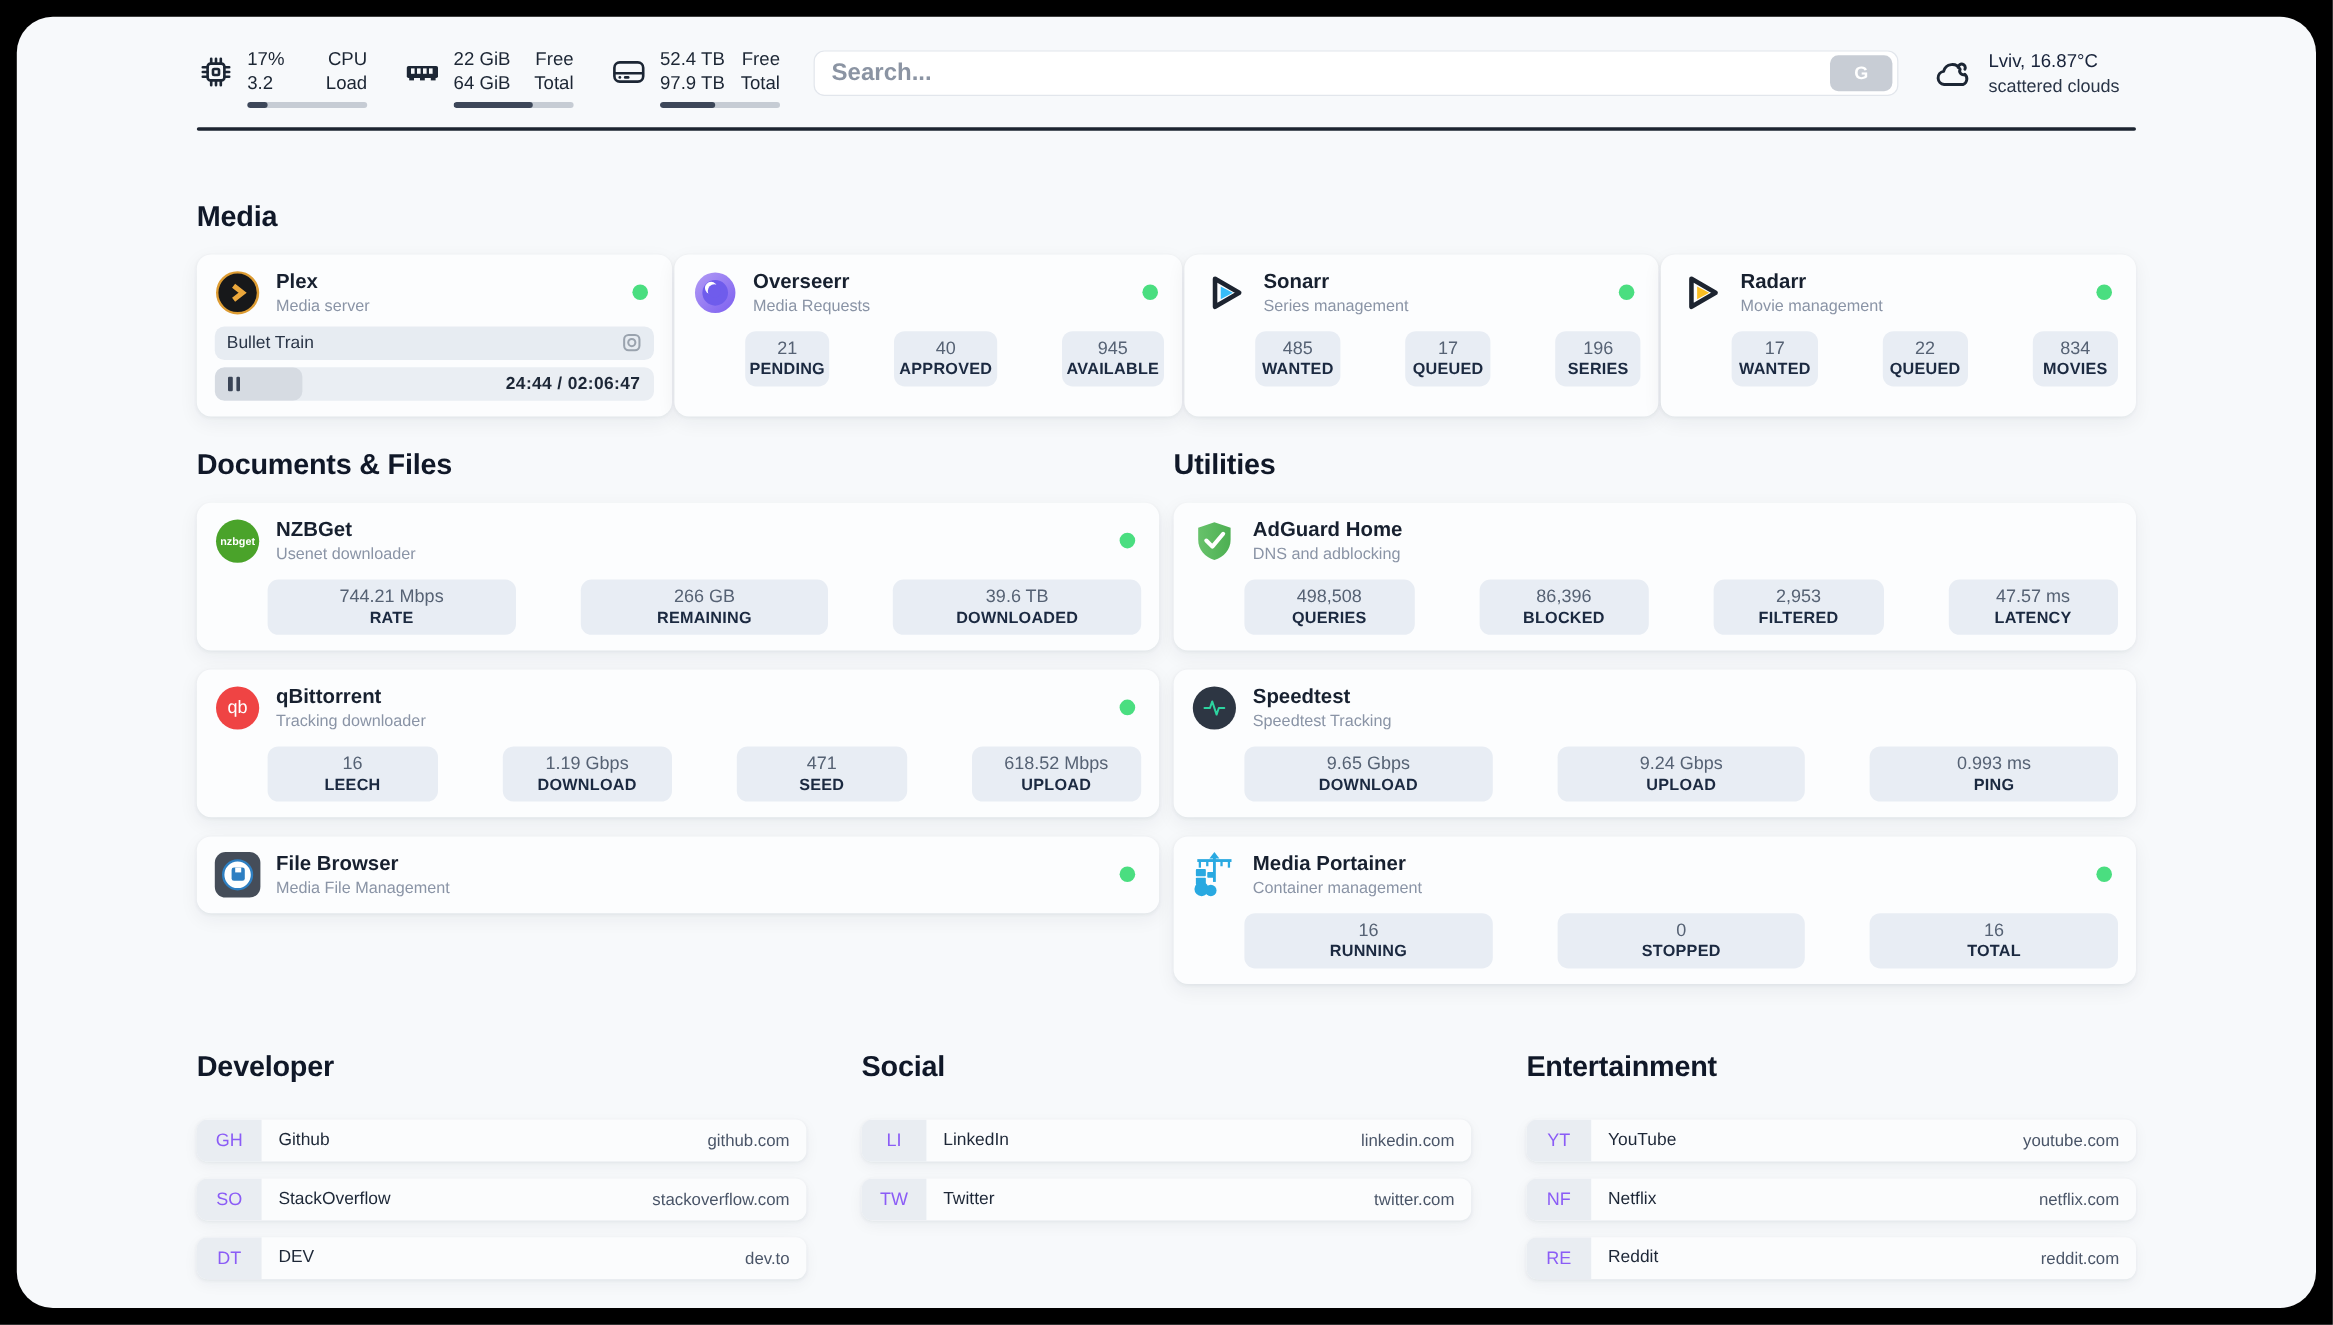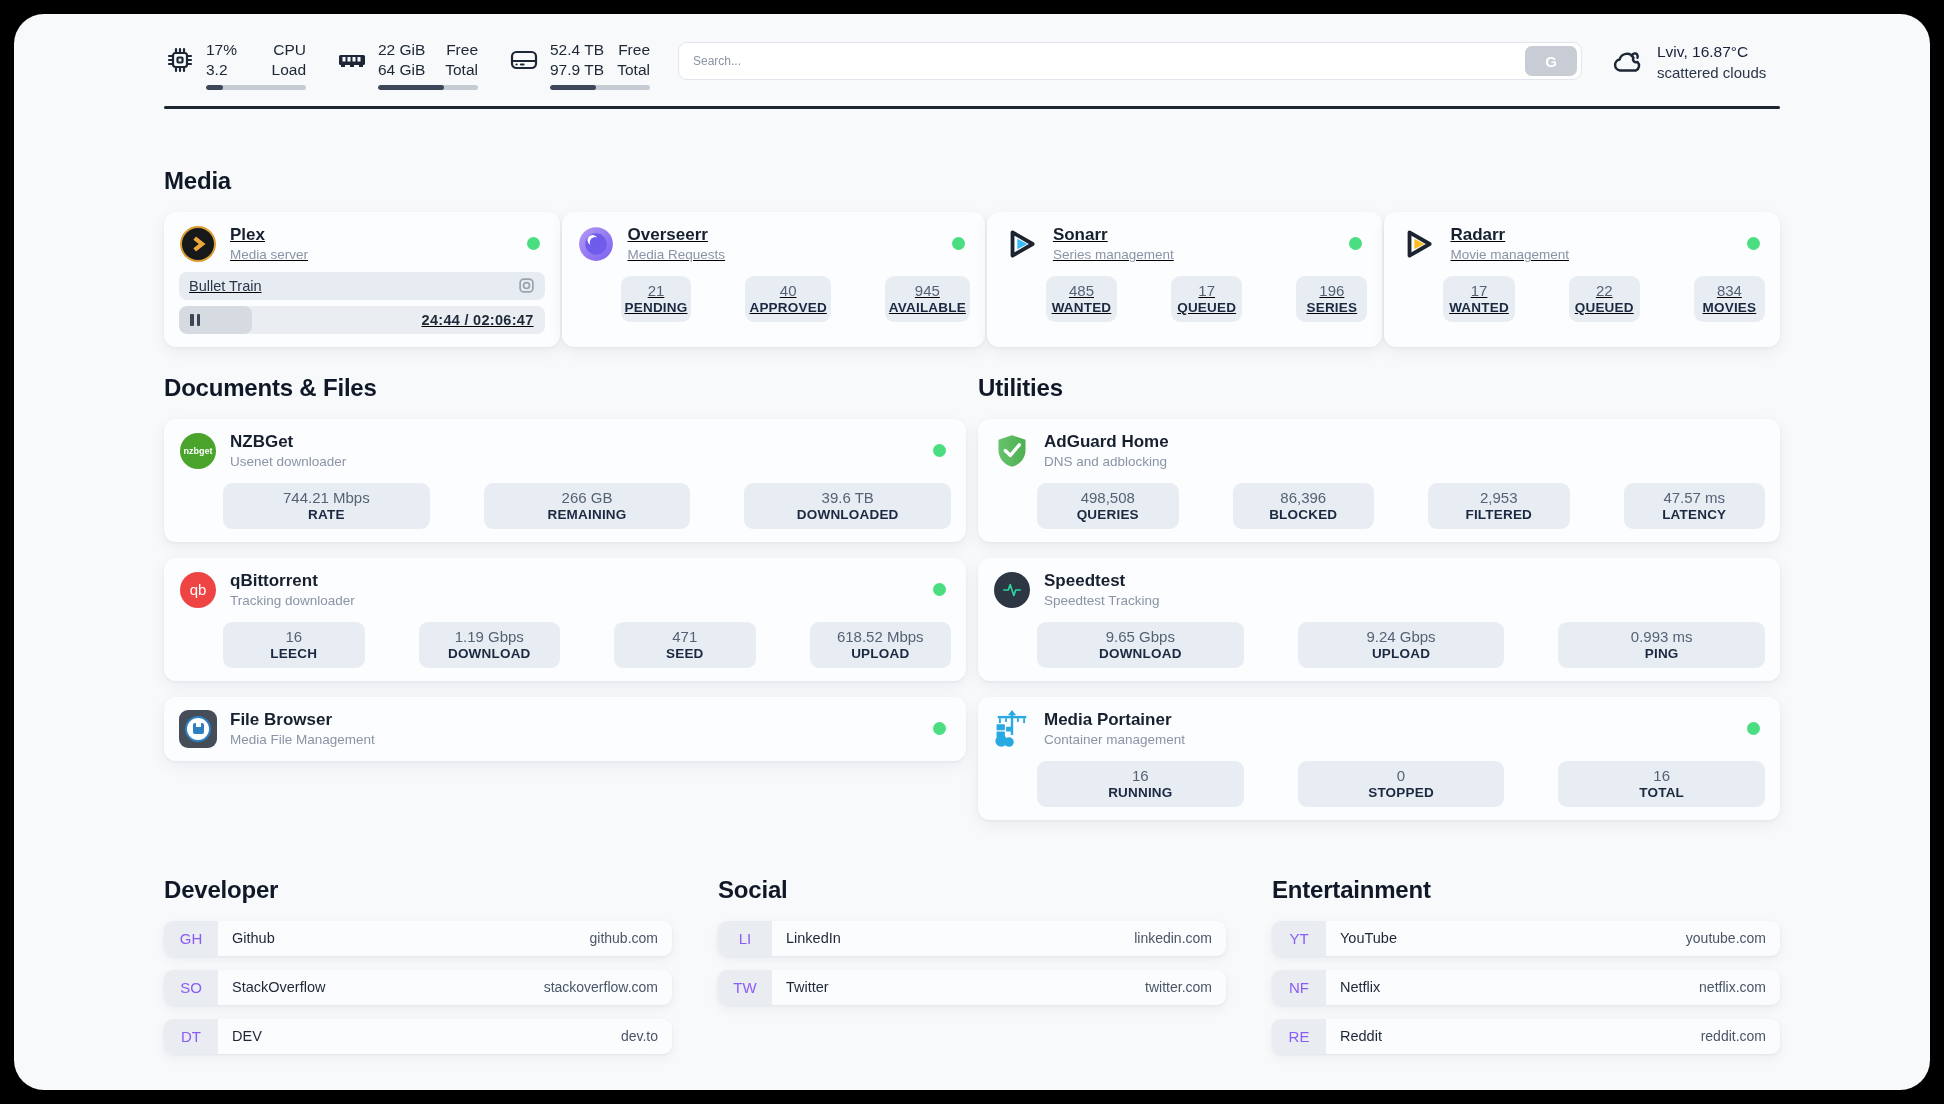--- a/index.html
+++ b/index.html
@@ -30,43 +30,44 @@
   .sysbar { margin-left: 42px; width: 100px; height: 5px; background: #c6ccd4; border-radius: 3px; margin-top: 5px; overflow: hidden; }
   .sysfill { height: 100%; background: #3d4759; border-radius: 3px; }
 
   .searchwrap {
     flex: 1; height: 38px; margin-top: 2px;
     background: #fff; border: 1px solid #e2e6ec; border-radius: 9px;
     display: flex; align-items: center; overflow: hidden;
   }
   .searchwrap input {
     flex: 1; border: 0; outline: none; background: transparent;
-    padding: 0 14px; font-size: 12px; color: #333;
+    padding: 0 14px; font-size: 20px; color: #333;
     font-family: "Liberation Sans", sans-serif;
+    font-weight: bold;
   }
   .searchwrap input::placeholder { color: #8b94a3; }
   .gbtn {
     flex: none; width: 52px; height: 30px; margin: 4px;
     background: #c8cdd5; color: #fff; border: 0; border-radius: 7px;
     font-size: 15px; font-weight: 600; cursor: pointer;
     display: flex; align-items: center; justify-content: center;
     font-family: "Liberation Sans", sans-serif;
   }
   .weather { display: flex; align-items: center; gap: 13px; flex: none; padding-top: 2px; min-width: 170px; }
   .weather-icon { width: 34px; height: 34px; flex: none; }
   .weather-line1 { font-size: 15.5px; font-weight: 500; color: #18233a; line-height: 1.35; }
   .weather-line2 { font-size: 15px; color: #2a3547; line-height: 1.35; }
 
   .divider { height: 2.5px; background: #1d2531; margin-top: 16px; border-radius: 2px; }
 
   
   .section-title { font-size: 24px; font-weight: 600; color: #101828; letter-spacing: -0.2px; }
   .media-section .section-title { margin-top: 58px; margin-bottom: 17px; }
 
-  .media-grid { display: grid; grid-template-columns: repeat(4, 1fr); gap: 2px; text-decoration: underline; }
+  .media-grid { display: grid; grid-template-columns: repeat(4, 1fr); gap: 2px; }
   .two-col { display: grid; grid-template-columns: 1fr 1fr; gap: 12px; margin-top: 27px; }
   .col-stack .section-title { margin-bottom: 17px; }
   .col-cards { display: flex; flex-direction: column; gap: 16px; }
 
   .card {
     background: #fcfdfe; border-radius: 12px; padding: 13px 15px;
     box-shadow: 0 1px 3px rgba(20,30,55,.05), 0 5px 16px rgba(20,30,55,.06);
     cursor: pointer;
   }
   .card-head { display: flex; align-items: center; gap: 13px; }
@@ -104,21 +105,21 @@
   .ic-qb { background: #ef4444; }
   .ic-qb span { color: #fff; font-size: 15px; font-weight: 500; }
   .ic-speedtest { background: #2d3643; }
   .ic-fb { width: 38px; height: 38px; border-radius: 9px; background: #454d59; display: flex; align-items: center; justify-content: center; }
   .ic-fb .fb-circ { width: 26px; height: 26px; border-radius: 50%; background: #fff; border: 2.5px solid #2e7fc2; display: flex; align-items: center; justify-content: center; }
   .ic-fb .fb-floppy { width: 11px; height: 11px; background: #2e7fc2; border-radius: 2px; position: relative; }
   .ic-fb .fb-floppy::after { content: ""; position: absolute; top: 0; left: 3px; width: 5px; height: 4px; background: #fff; }
 
   
   .bookmarks { display: grid; grid-template-columns: repeat(3, 1fr); gap: 46px; margin-top: 56px; }
-  .bm-col .section-title { margin-bottom: 17px; }
+  .bm-col .section-title { margin-bottom: 29px; }
   .bm-row {
     display: flex; align-items: stretch; height: 35px; margin-bottom: 14px;
     background: #fbfcfd; border-radius: 9px; overflow: hidden;
     box-shadow: 0 1px 3px rgba(20,30,55,.05), 0 4px 12px rgba(20,30,55,.05);
     cursor: pointer;
   }
   .bm-abbr {
     width: 54px; flex: none; background: #e9edf2;
     display: flex; align-items: center; justify-content: center;
     font-size: 15px; font-weight: 500; color: #8b5cf6;

